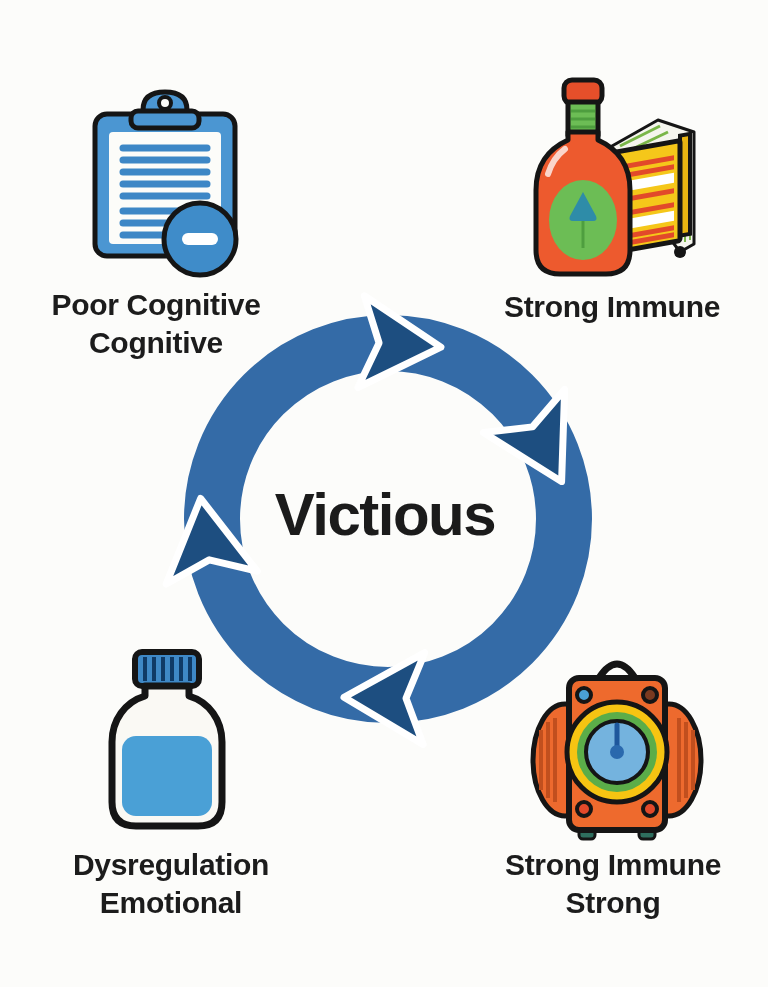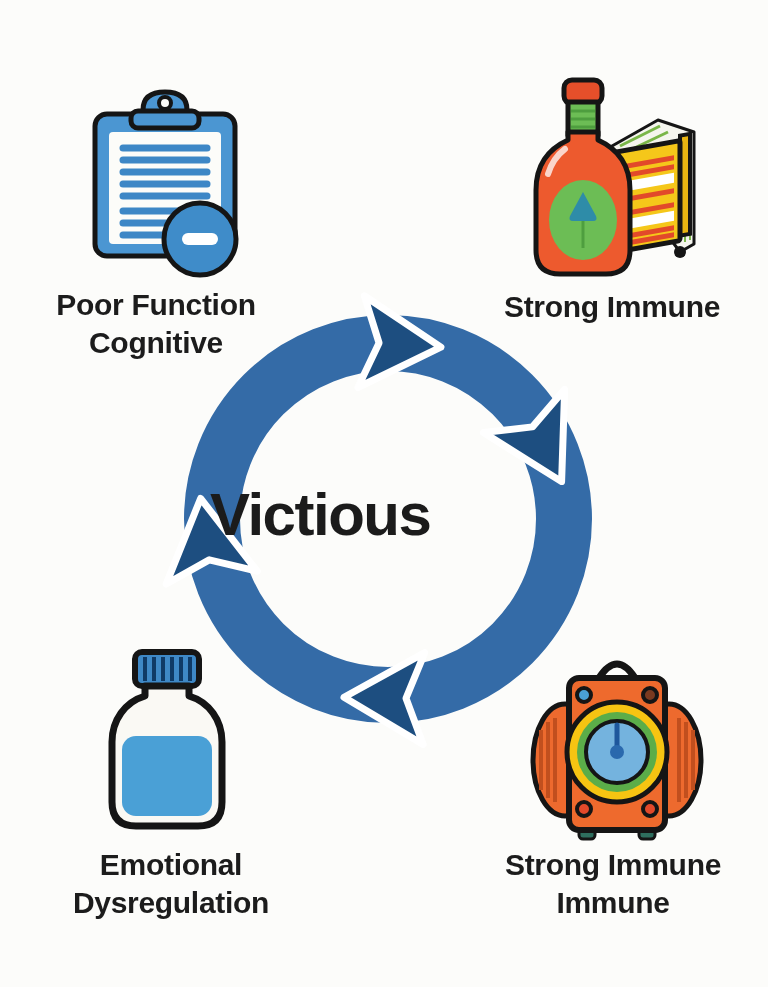--- a/index.html
+++ b/index.html
@@ -12,21 +12,21 @@
   .node-label{
     position:absolute;text-align:center;font-weight:bold;font-size:30px;
     line-height:38px;color:#1c1c1c;letter-spacing:-0.3px;
   }
   .node-label span{display:block;}
   .label-tl{left:10px;top:286px;width:292px;}
   .label-tr{left:462px;top:288px;width:300px;}
   .label-bl{left:21px;top:846px;width:300px;}
   .label-br{left:463px;top:846px;width:300px;}
   .center-word{
-    position:absolute;left:210px;top:480px;width:350px;text-align:left;
+    position:absolute;left:210px;top:480px;width:350px;text-align:center;
     font-size:60px;font-weight:bold;color:#1b1b1b;letter-spacing:-1.5px;
   }
   .pos-clipboard{left:85px;top:84px;}
   .pos-bottlebook{left:508px;top:74px;}
   .pos-medbottle{left:92px;top:642px;}
   .pos-scale{left:527px;top:636px;}
 </style>
 </head>
 <body>
 
@@ -140,29 +140,29 @@
     <circle cx="90" cy="116" r="31" fill="#74b3de" stroke="#151515" stroke-width="4"></circle>
     <line x1="90" y1="116" x2="90" y2="89" stroke="#1e579c" stroke-width="5" stroke-linecap="round"></line>
     <circle cx="90" cy="116" r="7" fill="#2a69ad"></circle>
     <circle cx="57" cy="59" r="7" fill="#4aa0d6" stroke="#151515" stroke-width="4"></circle>
     <circle cx="123" cy="59" r="7" fill="#7a3a20" stroke="#151515" stroke-width="4"></circle>
     <circle cx="57" cy="173" r="7" fill="#e2492a" stroke="#151515" stroke-width="4"></circle>
     <circle cx="123" cy="173" r="7" fill="#e2492a" stroke="#151515" stroke-width="4"></circle>
   </svg>
 
   <div class="node-label label-tl">
-    <span>Poor Function</span>
+    <span>Poor Cognitive</span>
     <span>Cognitive</span>
   </div>
   <div class="node-label label-tr">
     <span>Strong Immune</span>
     <span></span>
   </div>
   <div class="node-label label-bl">
+    <span>Dysregulation</span>
     <span>Emotional</span>
-    <span>Dysregulation</span>
   </div>
   <div class="node-label label-br">
     <span>Strong Immune</span>
-    <span>Immune</span>
+    <span>Strong</span>
   </div>
 
 </div>
 
 </body></html>

